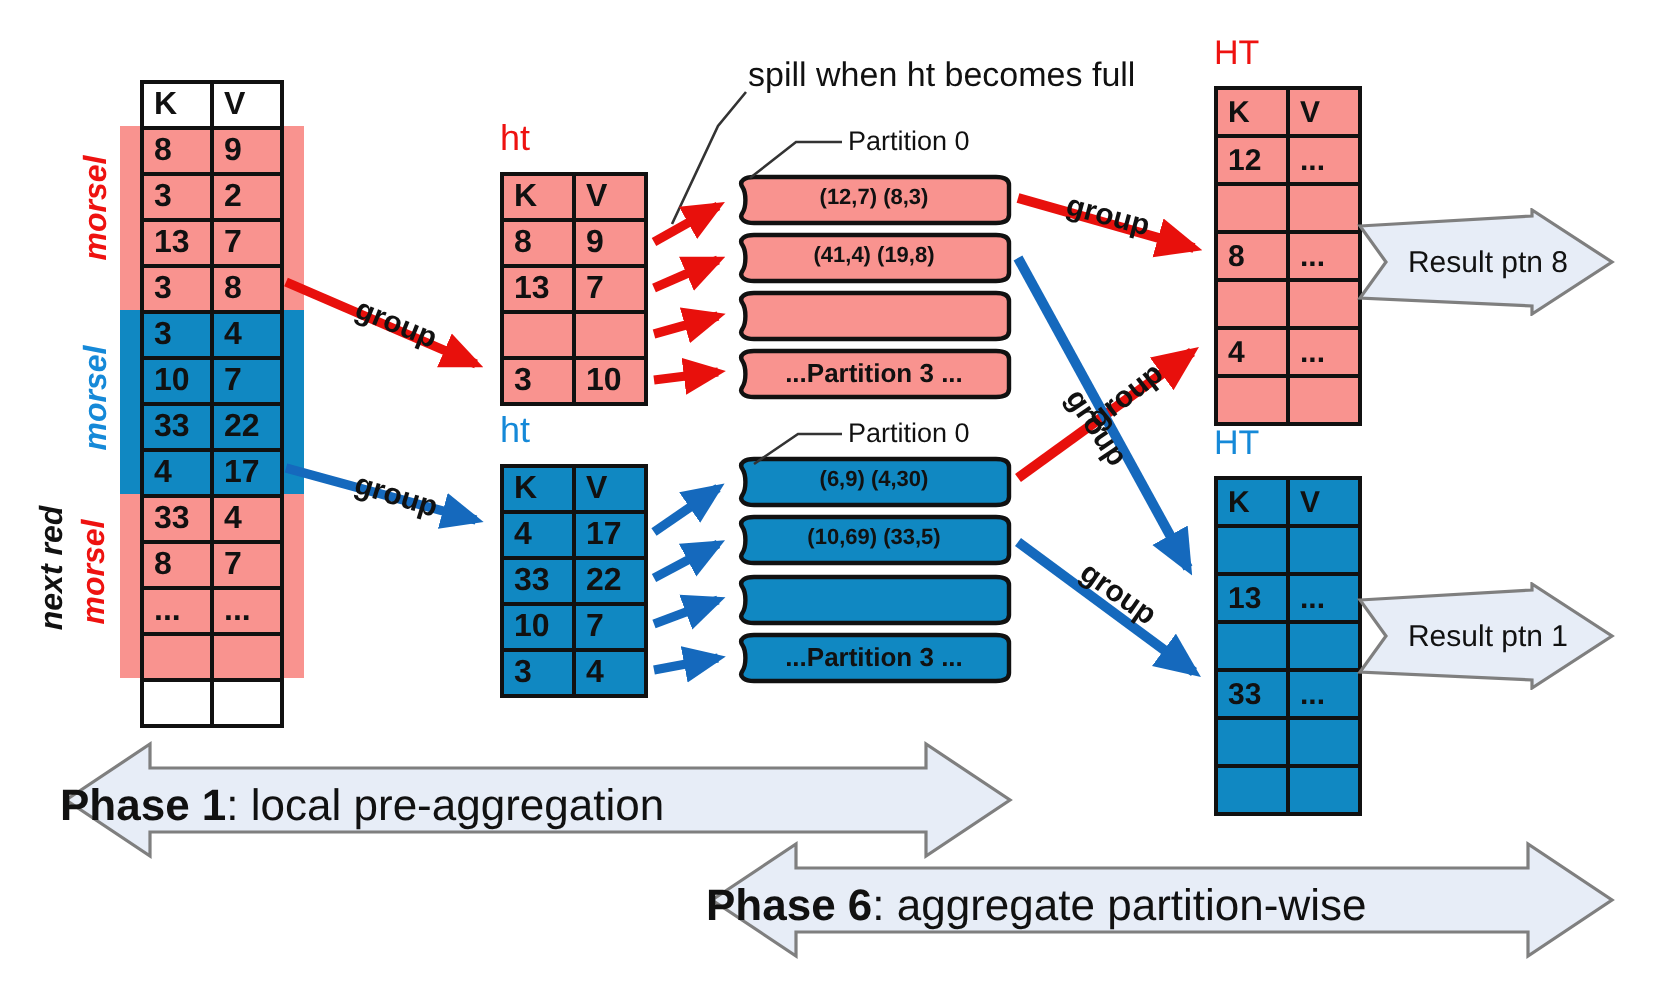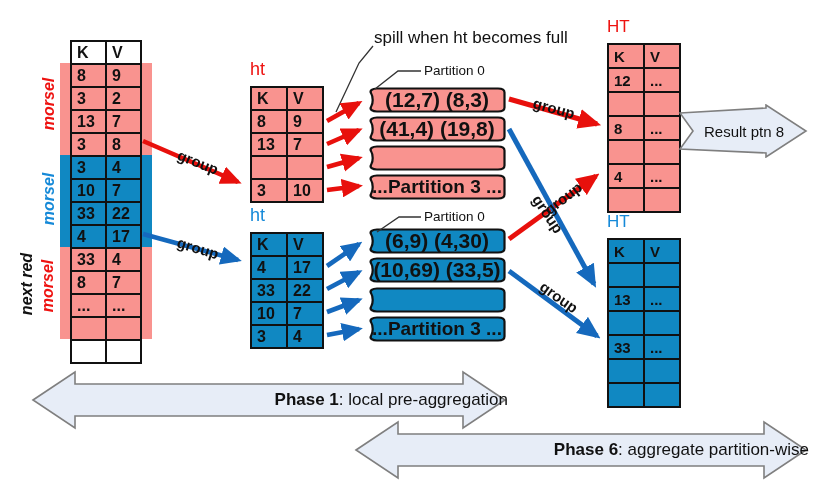--- a/index.html
+++ b/index.html
@@ -15,29 +15,29 @@
 table.htred td{background:#F9938F}
 table.htblue td{background:#1088C2}
 table.HT td{height:24px;font-size:15px}
 
 .vlabel{position:absolute;z-index:6;font-style:italic;font-weight:700;font-size:16px;white-space:nowrap;transform:translate(-50%,-50%) rotate(-90deg)}
 
 .ttl{position:absolute;z-index:6;font-weight:400;font-size:18px;}
 
 .strip{position:absolute;width:138px;height:26px;z-index:2}
 .strip svg{position:absolute;left:0;top:0}
-.strip span{position:absolute;left:0;top:0;width:100%;height:100%;text-align:center;line-height:25px;font-size:21px;font-weight:600;z-index:2}
-.strip span.small{font-size:19px}
+.strip span{position:absolute;left:0;top:0;width:100%;height:100%;text-align:center;line-height:25px;font-size:11px;font-weight:600;z-index:2}
+.strip span.small{font-size:13px}
 .plabel{position:absolute;z-index:6;font-size:13.5px}
 #spill{position:absolute;z-index:6;font-size:17px}
 
 .grp{position:absolute;z-index:7;font-weight:700;font-size:15px;white-space:nowrap;transform-origin:center}
 
 .block{position:absolute;z-index:3}
-.block .txt{position:absolute;left:0;width:100%;text-align:right;font-size:17px;z-index:4}
+.block .txt{position:absolute;left:0;width:100%;text-align:left;font-size:22px;z-index:4}
 .block .txt b{font-weight:700}
 .rtxt{position:absolute;left:0;top:0;width:100%;height:100%;text-align:center;font-size:15px;z-index:4;display:flex;align-items:center;justify-content:center}
 #overlay{position:absolute;left:0;top:0;z-index:5;pointer-events:none}
 </style>
 </head>
 <body>
 
 <div id="canvas">
 
   <div class="vlabel" style="left:49px;top:104px;color:#EE1210">morsel</div>
@@ -280,20 +280,26 @@
           <td></td>
         </tr>
   </tbody>
     </table>
 
   <div class="block" style="left:678px;top:104px;width:132px;height:54px">
     <svg width="132" height="54">
         <polygon points="2,9 88,4 88,1 128,27 88,53 88,49 2,45 15,27" fill="#E7EDF7" stroke="#7F7F7F" stroke-width="1.6"></polygon>
       </svg>
     <div class="rtxt">Result ptn 8</div>
+  </div>
+  <div class="block" style="left:678px;top:291px;width:132px;height:54px">
+    <svg width="132" height="54">
+        <polygon points="2,9 88,4 88,1 128,27 88,53 88,49 2,45 15,27" fill="#E7EDF7" stroke="#7F7F7F" stroke-width="1.6"></polygon>
+      </svg>
+    <div class="rtxt">Result ptn 1</div>
   </div>
 
   <div class="block" style="left:30px;top:368px;width:478px;height:64px">
     <svg width="478" height="64">
         <polygon points="3,32 45,4 45,16 433,16 433,4 475,32 433,60 433,48 45,48 45,60" fill="#E7EDF7" stroke="#7F7F7F" stroke-width="1.6"></polygon>
       </svg>
     <div class="txt" style="top:22px"><b>Phase 1</b><span>: local pre-aggregation</span></div>
   </div>
   <div class="block" style="left:353px;top:418px;width:456px;height:64px">
     <svg width="456" height="64">

